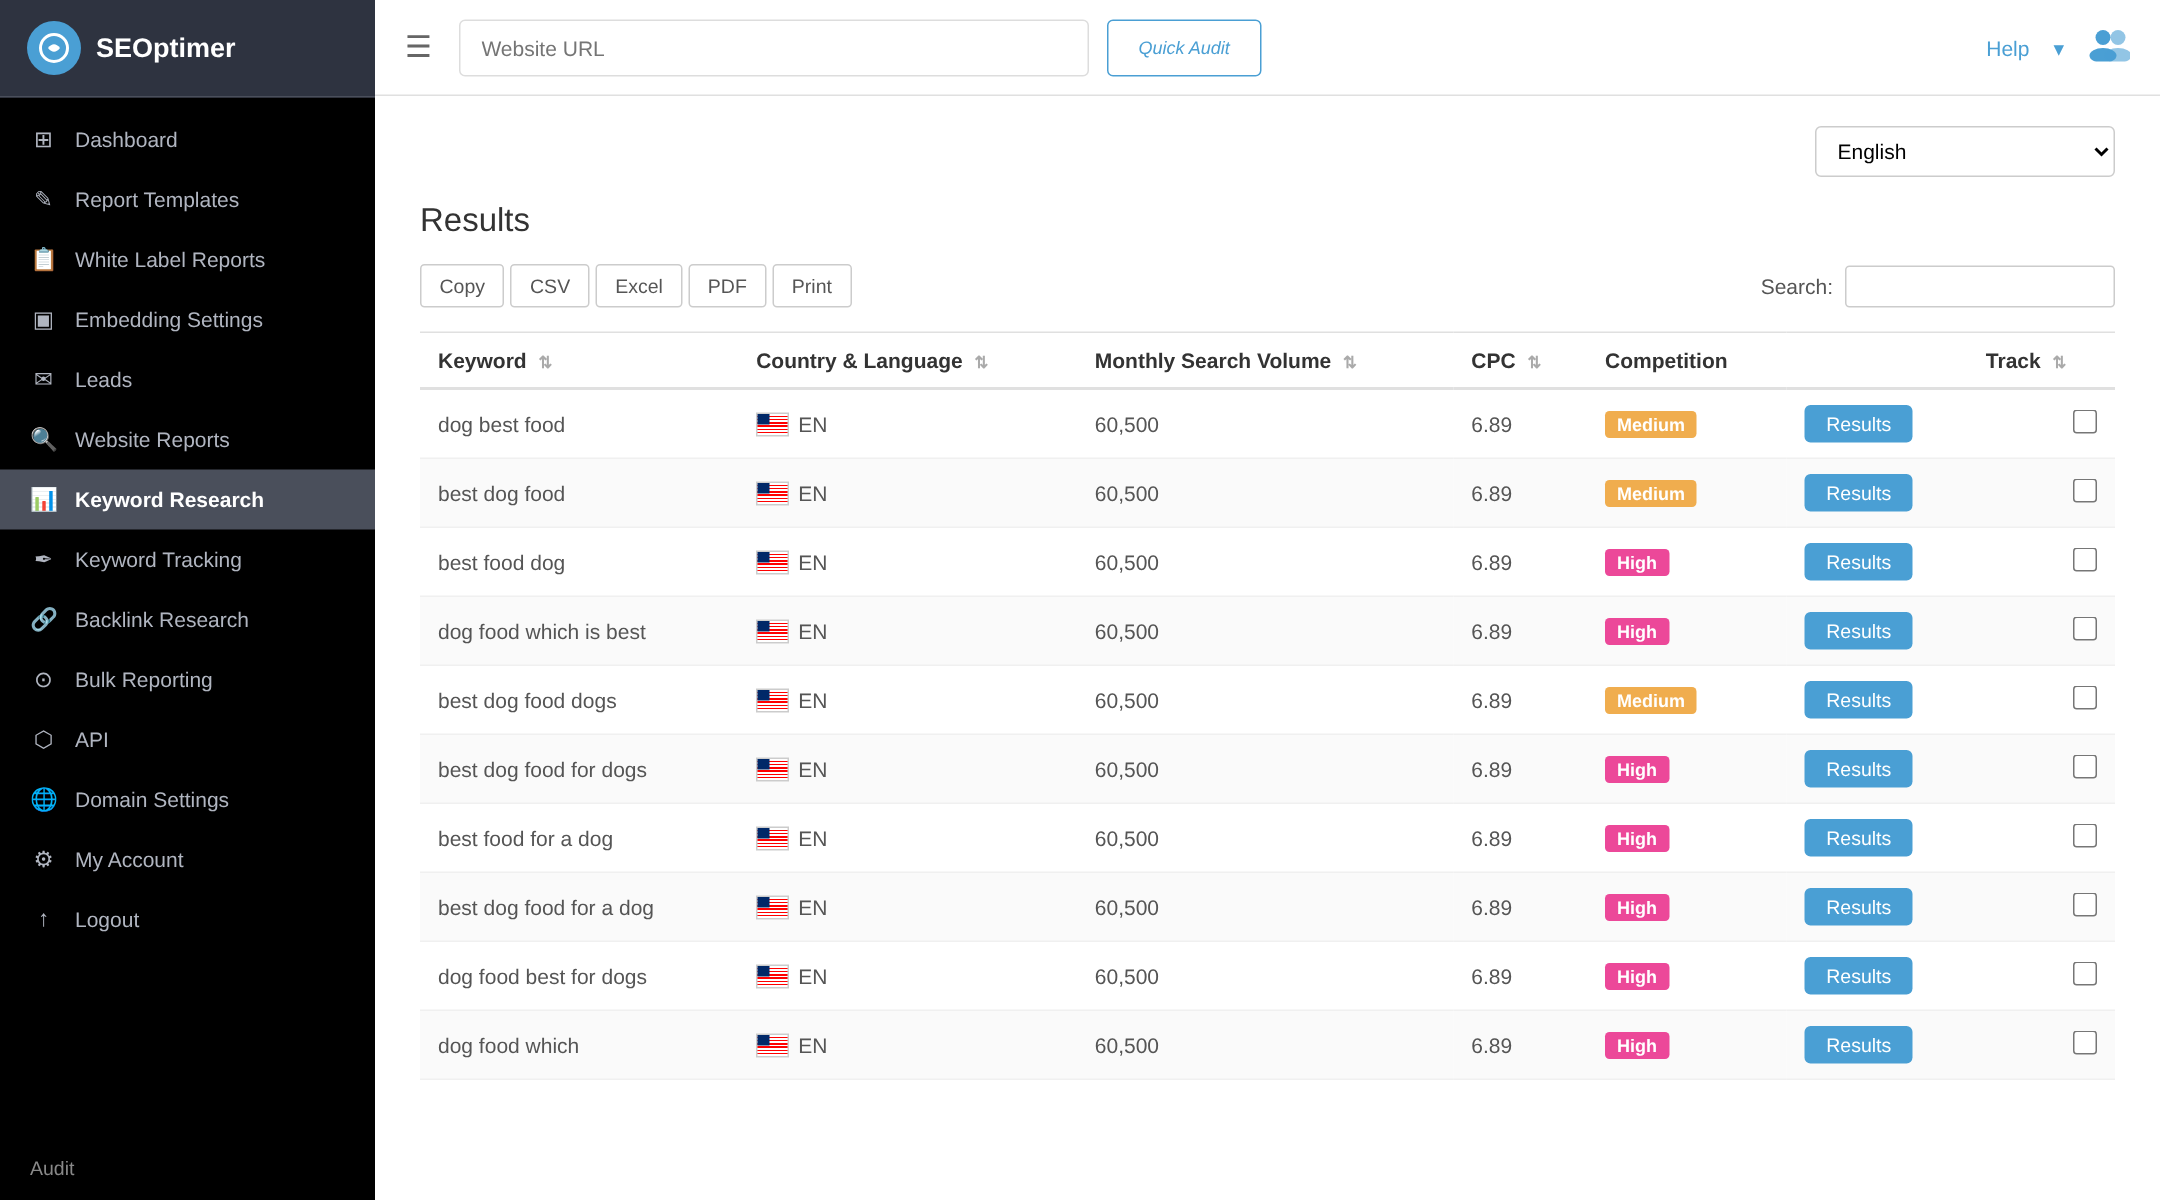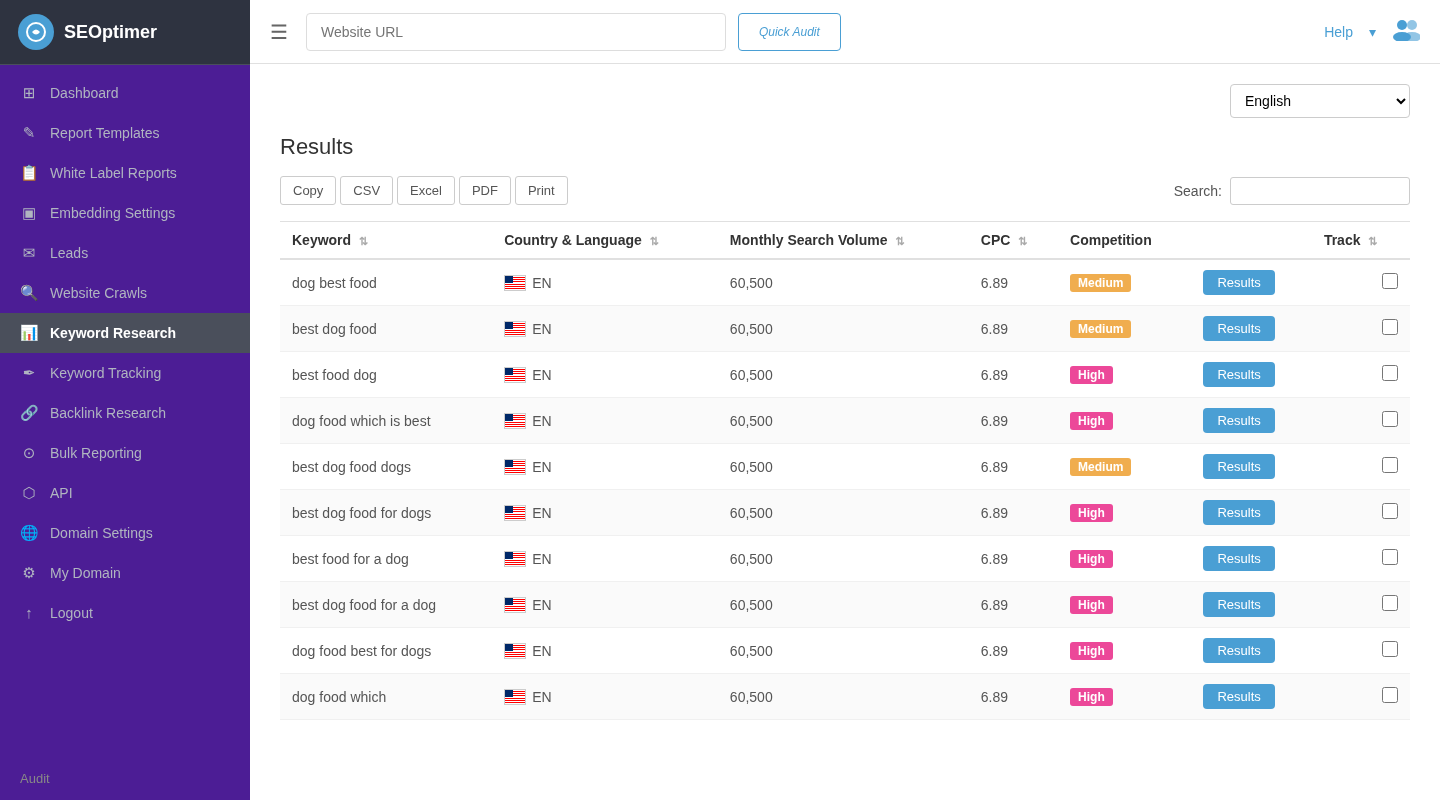--- a/index.html
+++ b/index.html
@@ -2,21 +2,21 @@
 <html><head>
   <meta charset="utf-8">
   <style>
     * { box-sizing: border-box; margin: 0; padding: 0; }
     body { font-family: -apple-system, BlinkMacSystemFont, 'Segoe UI', sans-serif; font-size: 14px; background: #f5f5f5; display: flex; height: 800px; overflow: hidden; }
 
     
     .sidebar {
       width: 250px;
       min-width: 250px;
-      background: #4c1d95;
+      background: #000000;
       color: #ccc;
       display: flex;
       flex-direction: column;
       height: 100%;
       overflow-y: auto;
     }
     .sidebar-logo {
       display: flex;
       align-items: center;
       padding: 14px 18px;
@@ -132,21 +132,21 @@
       display: flex;
       justify-content: flex-end;
       margin-bottom: 16px;
     }
     .lang-select {
       height: 34px;
       border: 1px solid #ccc;
       border-radius: 4px;
       padding: 0 10px;
       font-size: 14px;
-      width: 180px;
+      width: 200px;
       background: white;
       cursor: pointer;
     }
 
     
     .results-heading {
       font-size: 22px;
       font-weight: 400;
       color: #333;
       margin-bottom: 16px;
@@ -304,21 +304,21 @@
       <div class="nav-item">
       <span class="nav-icon">▣</span>
       <span>Embedding Settings</span>
     </div>
       <div class="nav-item">
       <span class="nav-icon">✉</span>
       <span>Leads</span>
     </div>
       <div class="nav-item">
       <span class="nav-icon">🔍</span>
-      <span>Website Crawls</span>
+      <span>Website Reports</span>
     </div>
       <div class="nav-item active">
       <span class="nav-icon">📊</span>
       <span>Keyword Research</span>
     </div>
       <div class="nav-item">
       <span class="nav-icon">✒</span>
       <span>Keyword Tracking</span>
     </div>
       <div class="nav-item">
@@ -332,21 +332,21 @@
       <div class="nav-item">
       <span class="nav-icon">⬡</span>
       <span>API</span>
     </div>
       <div class="nav-item">
       <span class="nav-icon">🌐</span>
       <span>Domain Settings</span>
     </div>
       <div class="nav-item">
       <span class="nav-icon">⚙</span>
-      <span>My Domain</span>
+      <span>My Account</span>
     </div>
       <div class="nav-item">
       <span class="nav-icon">↑</span>
       <span>Logout</span>
     </div>
     </nav>
   <div class="sidebar-blog">Audit</div>
 </div>
 
 <div class="main">

